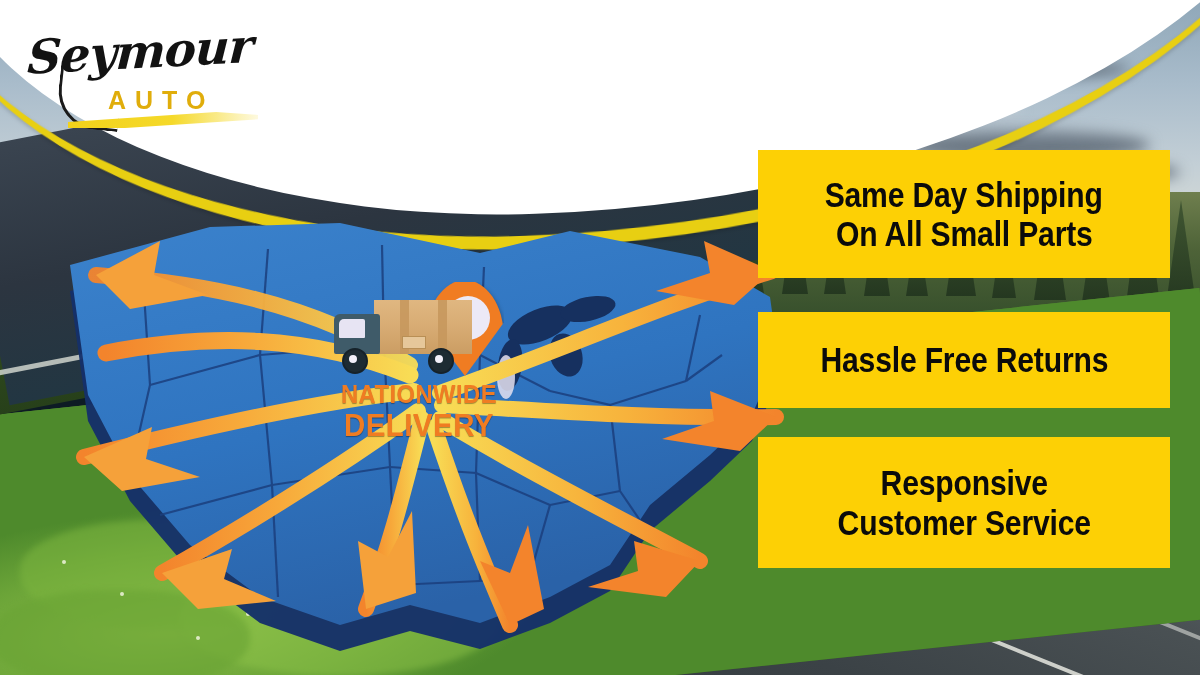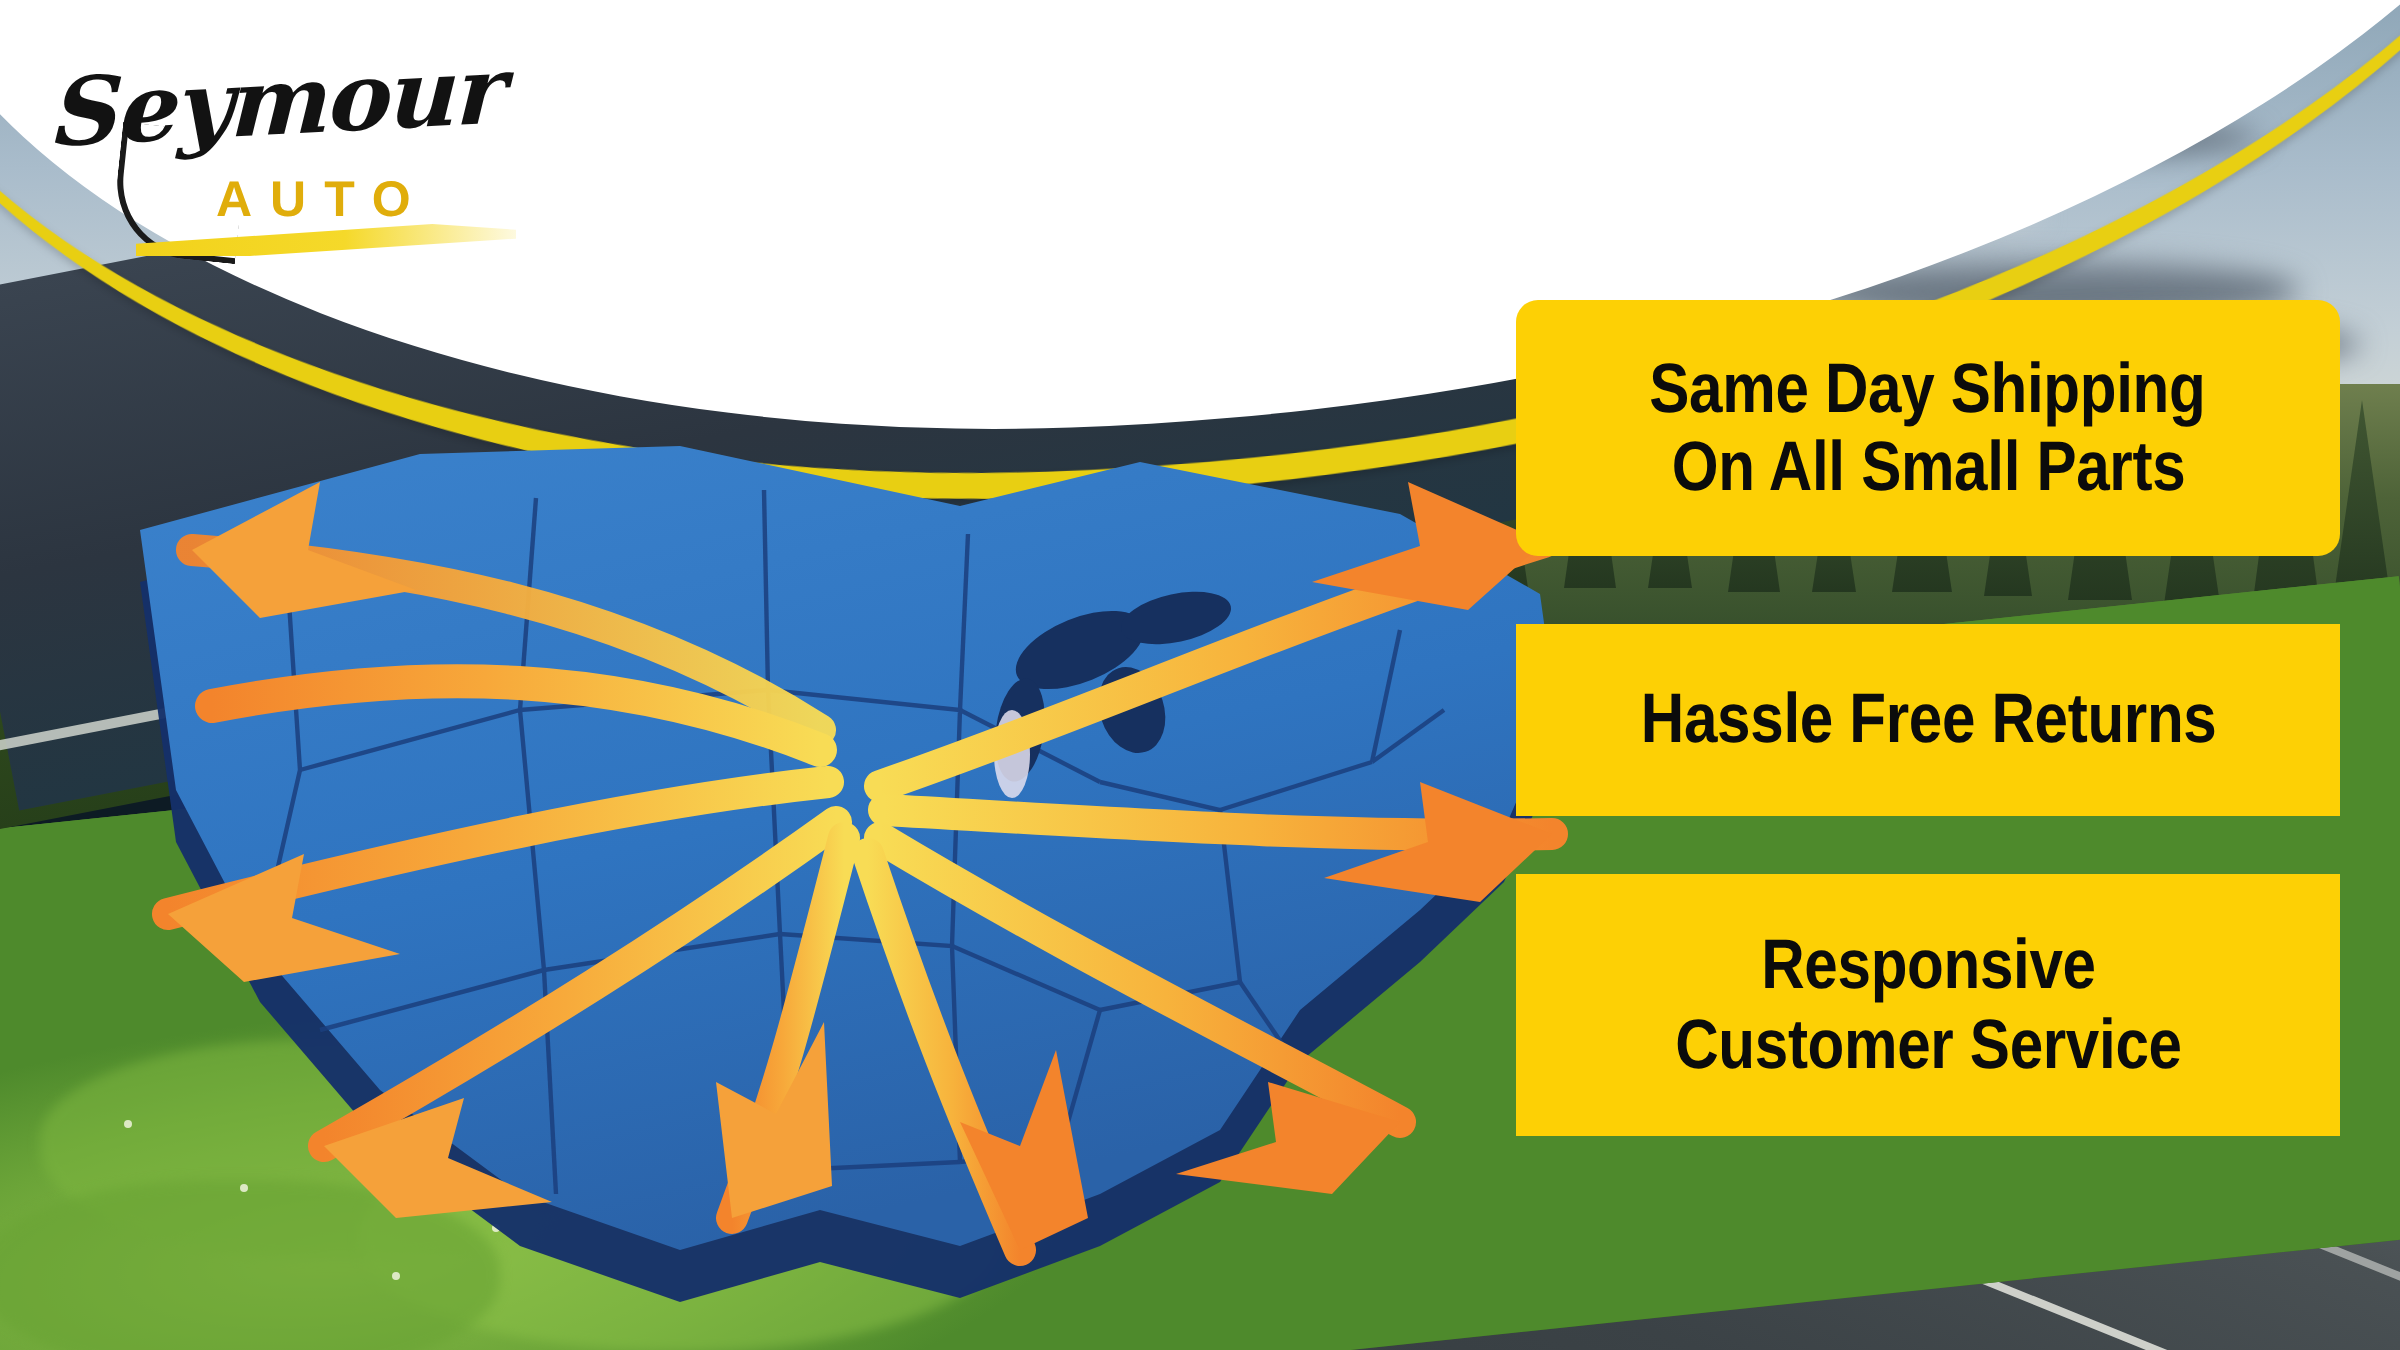--- a/index.html
+++ b/index.html
@@ -189,21 +189,21 @@
   .callout{
     position:absolute;background:#fdd005;
     display:flex;flex-direction:column;align-items:center;justify-content:center;
     color:#0b0b0b;text-align:center;
   }
   .callout span{
     display:block;font-weight:700;font-size:35px;line-height:1.12;
     transform:scaleX(.86);transform-origin:center;white-space:nowrap;
     letter-spacing:-0.2px;
   }
-  #callout-1{left:758px;top:150px;width:412px;height:128px;border-radius:11px;}
+  #callout-1{left:758px;top:150px;width:412px;height:128px;}
   #callout-2{left:758px;top:312px;width:412px;height:96px;}
   #callout-3{left:758px;top:437px;width:412px;height:131px;}
 </style>
 </head>
 <body>
 
 <div id="stage">
 
   <div class="photo">
     <div class="sky"></div>
@@ -354,20 +354,45 @@
         <polygon points="152,368 222,344 214,374 266,396 188,404" fill="#f5a13a"></polygon>
         <polygon points="356,404 348,336 378,352 402,306 406,388" fill="#f5a13a"></polygon>
         <polygon points="762,66 694,36 700,68 646,86 724,100" fill="#f3842c"></polygon>
         <polygon points="766,212 700,186 704,216 652,234 730,246" fill="#f3842c"></polygon>
         <polygon points="690,356 624,336 628,366 578,382 656,392" fill="#f3842c"></polygon>
         <polygon points="500,420 470,356 500,368 518,320 534,404" fill="#f3842c"></polygon>
       </g>
     </svg>
   </div>
 
+  <div class="badge">
+    <div class="pin"></div>
+    <div class="pin-dot"></div>
+
+    <div class="truck">
+      <div class="truck-box">
+        <div class="truck-tape" style="left:26px;"></div>
+        <div class="truck-tape" style="left:64px;"></div>
+      </div>
+      <div class="truck-label"></div>
+      <div class="truck-cab"></div>
+      <div class="truck-window"></div>
+      <div class="wheel" style="left:22px;">
+          <i></i>
+        </div>
+      <div class="wheel" style="left:108px;">
+          <i></i>
+        </div>
+    </div>
+
+    <div class="badge-text">
+      <span class="l1">NATIONWIDE</span>
+      <span class="l2">DELIVERY</span>
+    </div>
+  </div>
 
   <div class="callout" id="callout-1">
     <span>Same Day Shipping</span>
     <span>On All Small Parts</span>
   </div>
 
   <div class="callout" id="callout-3">
     <span>Responsive</span>
     <span>Customer Service</span>
   </div>

